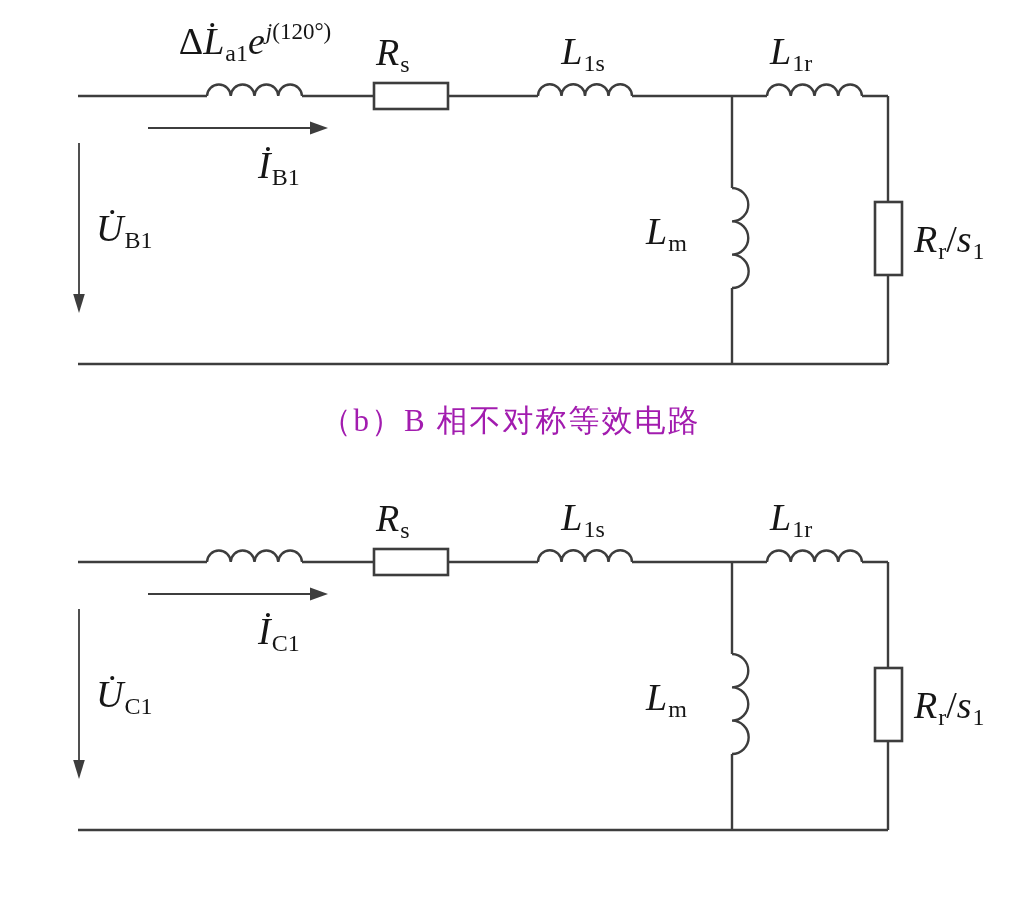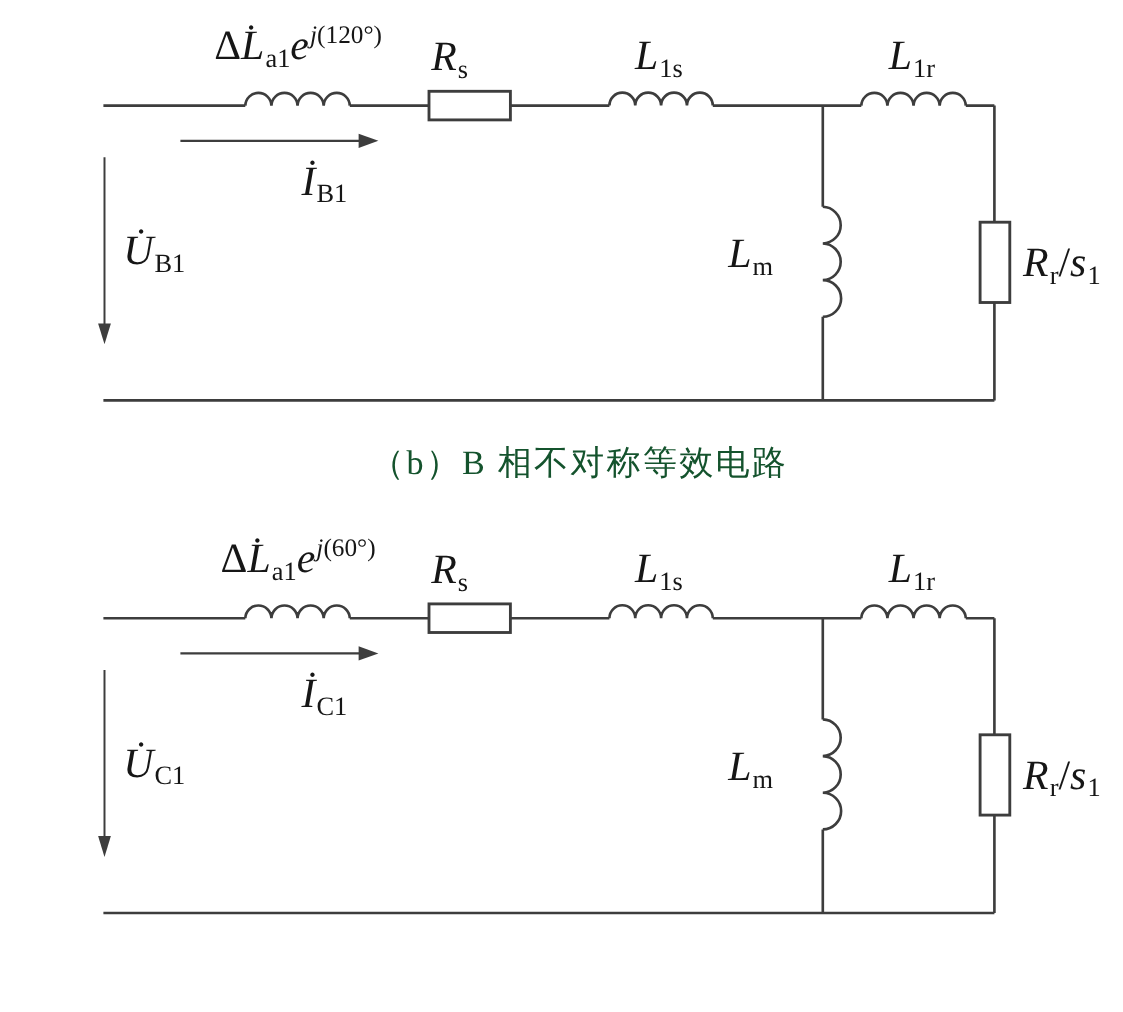--- a/index.html
+++ b/index.html
@@ -9,21 +9,21 @@
     overflow: hidden;
     font-family: "Liberation Serif", "DejaVu Serif", serif;
   }
   #stage {
     position: relative;
     width: 1021px; height: 920px;
     background: #ffffff;
   }
   .circuit {
     position: absolute;
-    left: 16px; width: 982px; height: 460px; text-decoration: underline;
+    left: 0; width: 982px; height: 460px; text-decoration: underline;
   }
   .circuit svg { position: absolute; left: 0; top: 0; }
   .lbl {
     position: absolute;
     font-size: 38px;
     font-style: italic;
     color: #161616;
     line-height: 1.05;
     white-space: nowrap;
   }
@@ -39,27 +39,27 @@
     vertical-align: 15px;
     margin-left: 1px;
   }
   .lbl .sp .rm { font-style: normal; }
   .caption {
     position: absolute;
     left: 0; top: 400px; width: 1021px;
     text-align: center;
     font-size: 31px;
     font-style: normal;
-    color: #14532d;
+    color: #a21caf;
     letter-spacing: 2px;
   }
   .src-lbl  { left: 160px; top: 20px; width: 190px; text-align: center; }
   .rs-lbl   { left: 376px; top: 33px; width: 72px;  text-align: left; }
   .l1s-lbl  { left: 540px; top: 32px; width: 86px;  text-align: center; }
-  .l1r-lbl  { left: 770px; top: 32px; width: 86px;  text-align: center; }
+  .l1r-lbl  { left: 770px; top: 32px; width: 86px;  text-align: left; }
   .i-lbl    { left: 258px; top: 146px; }
   .u-lbl    { left: 96px;  top: 209px; }
   .lm-lbl   { left: 646px; top: 212px; width: 74px; }
   .rr-lbl   { left: 914px; top: 220px; text-align: right; }
 </style>
 </head>
 <body>
 
 <div id="stage">
 
@@ -113,21 +113,20 @@
         <rect x="875" y="202" width="27" height="73" fill="#ffffff" stroke-width="2.6"></rect>
       </g>
       <g stroke="#3d3d3d" fill="#3d3d3d">
         <line x1="79" y1="143" x2="79" y2="298" stroke-width="1.8" fill="none"></line>
         <polygon points="79,313 73.2,294 84.8,294" stroke="none"></polygon>
         <line x1="148" y1="128" x2="311" y2="128" stroke-width="2" fill="none"></line>
         <polygon points="328,128 310,121.5 310,134.5" stroke="none"></polygon>
       </g>
     </svg>
 
-    <div class="lbl src-lbl"><span class="rm">Δ</span><span>L̇</span><span class="sb">a1</span><span>e</span><span class="sp"><span>j</span><span class="rm">(60°)</span></span></div>
 
     <div class="lbl rs-lbl"><span>R</span><span class="sb">s</span></div>
 
     <div class="lbl l1s-lbl"><span>L</span><span class="sb">1s</span></div>
 
     <div class="lbl l1r-lbl"><span>L</span><span class="sb">1r</span></div>
 
     <div class="lbl i-lbl"><span>İ</span><span class="sb">C1</span></div>
 
     <div class="lbl u-lbl"><span>U̇</span><span class="sb">C1</span></div>

